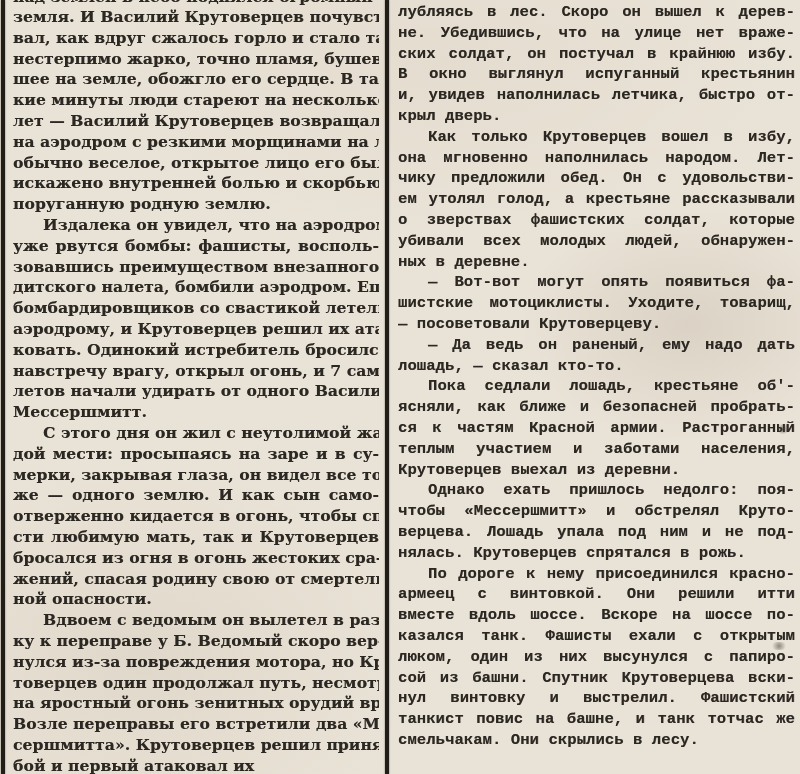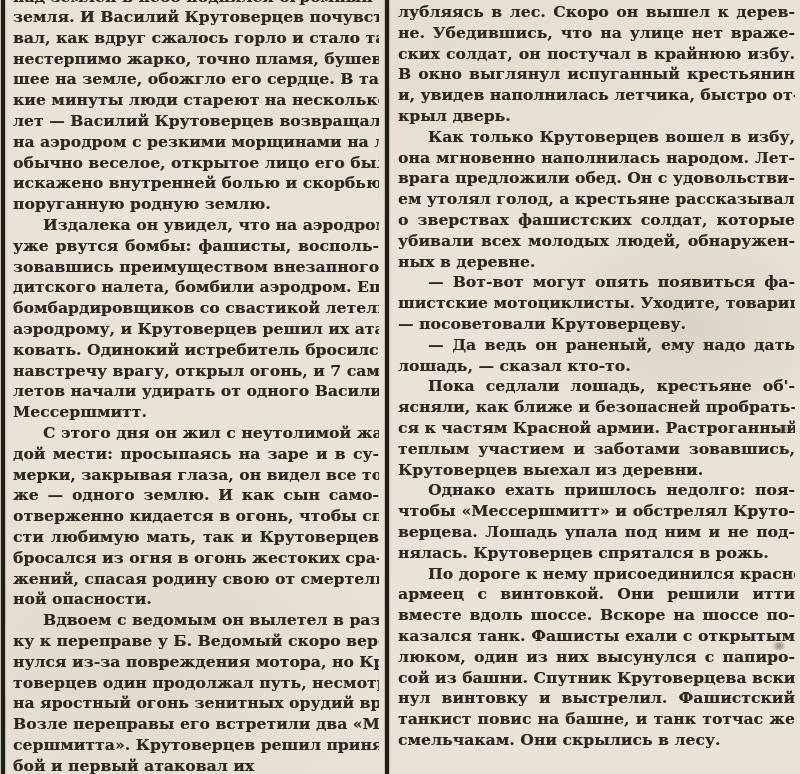--- a/index.html
+++ b/index.html
@@ -17,21 +17,21 @@
   }
   .rule {
     position: absolute; top: 0; bottom: 0; width: 4px;
     background: #211e1a;
     box-shadow: 0 0 1.5px rgba(30,26,22,.8);
   }
   .rule-left { left: 1px; }
   .rule-mid  { left: 385px; }
   .col { position: absolute; top: 0; color: #2b2722; }
   .col-left  { left: 13px;  width: 366px; }
-  .col-right { left: 398px; width: 397px; top: 2px; }
+  .col-right { left: 398px; width: 397px; top: 2px; font-family: Liberation Mono, monospace; }
   .line {
     font-size: 15.5px; line-height: 20.8px; font-weight: 700;
     white-space: nowrap; overflow: hidden;
     text-align: justify; text-align-last: justify;
     letter-spacing: 0.1px;
     text-shadow: 0.3px 0.3px 0.5px rgba(58,50,42,.55);
   }
   .line.end { text-align-last: left; }
   .line.indent { text-indent: 30px; }
   .clip-top { height: 7px; overflow: hidden; }
@@ -95,34 +95,34 @@
 
   <div class="col col-right" id="col-right">
       <div class="line">лубляясь в лес. Скоро он вышел к дерев-</div>
       <div class="line">не. Убедившись, что на улице нет враже-</div>
       <div class="line">ских солдат, он постучал в крайнюю избу.</div>
       <div class="line">В окно выглянул испуганный крестьянин</div>
       <div class="line">и, увидев наполнилась летчика, быстро от-</div>
       <div class="line end">крыл дверь.</div>
       <div class="line indent">Как только Крутоверцев вошел в избу,</div>
       <div class="line">она мгновенно наполнилась народом. Лет-</div>
-      <div class="line">врага предложили обед. Он с удовольстви-</div>
+      <div class="line">чику предложили обед. Он с удовольстви-</div>
       <div class="line">ем утолял голод, а крестьяне рассказывали</div>
       <div class="line">о зверствах фашистских солдат, которые</div>
       <div class="line">убивали всех молодых людей, обнаружен-</div>
       <div class="line end">ных в деревне.</div>
       <div class="line indent">— Вот-вот могут опять появиться фа-</div>
       <div class="line">шистские мотоциклисты. Уходите, товарищ,</div>
       <div class="line end">— посоветовали Крутоверцеву.</div>
       <div class="line indent">— Да ведь он раненый, ему надо дать</div>
       <div class="line end">лошадь, — сказал кто-то.</div>
       <div class="line indent">Пока седлали лошадь, крестьяне об'-</div>
       <div class="line">ясняли, как ближе и безопасней пробрать-</div>
       <div class="line">ся к частям Красной армии. Растроганный</div>
-      <div class="line">теплым участием и заботами зовавшись,</div>
+      <div class="line">теплым участием и заботами населения,</div>
       <div class="line end">Крутоверцев выехал из деревни.</div>
       <div class="line indent">Однако ехать пришлось недолго: поя-</div>
       <div class="line">чтобы «Мессершмитт» и обстрелял Круто-</div>
       <div class="line">верцева. Лошадь упала под ним и не под-</div>
       <div class="line end">нялась. Крутоверцев спрятался в рожь.</div>
       <div class="line indent">По дороге к нему присоединился красно-</div>
       <div class="line">армеец с винтовкой. Они решили итти</div>
       <div class="line">вместе вдоль шоссе. Вскоре на шоссе по-</div>
       <div class="line">казался танк. Фашисты ехали с открытым</div>
       <div class="line">люком, один из них высунулся с папиро-</div>

